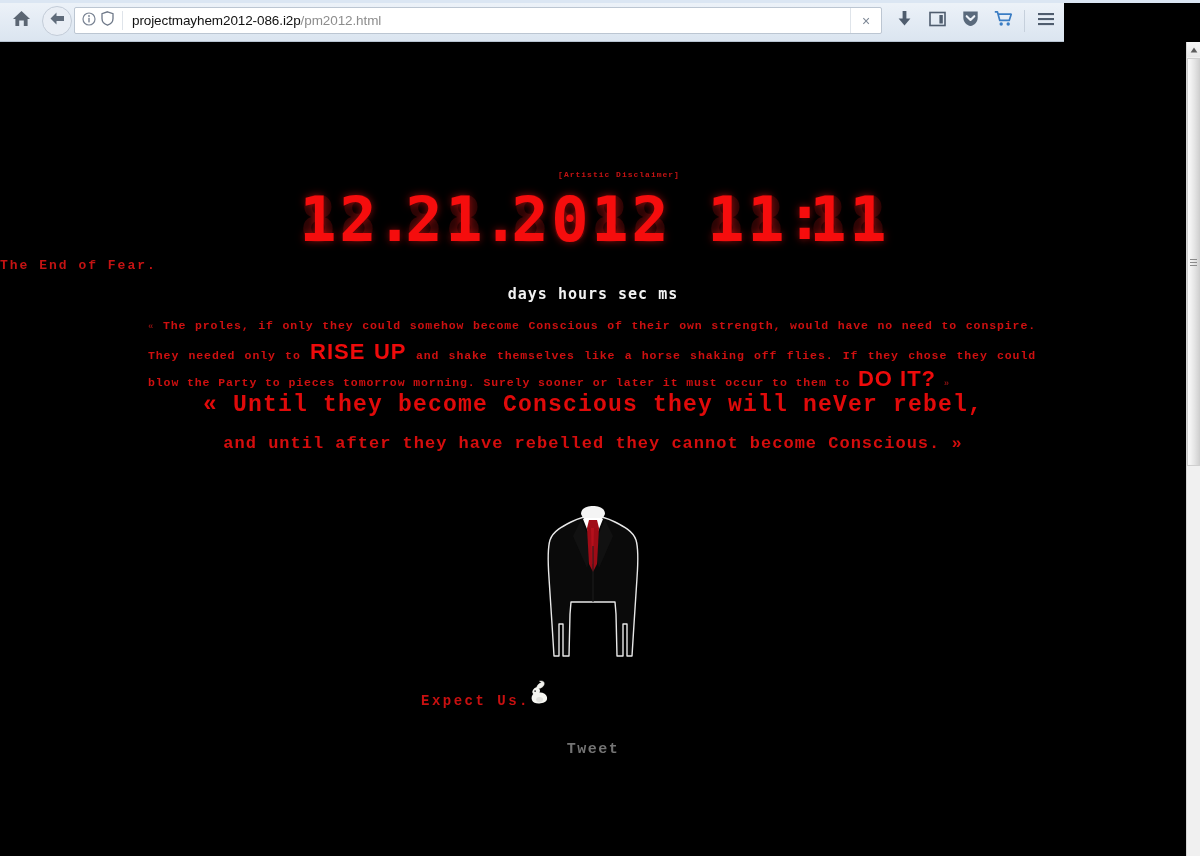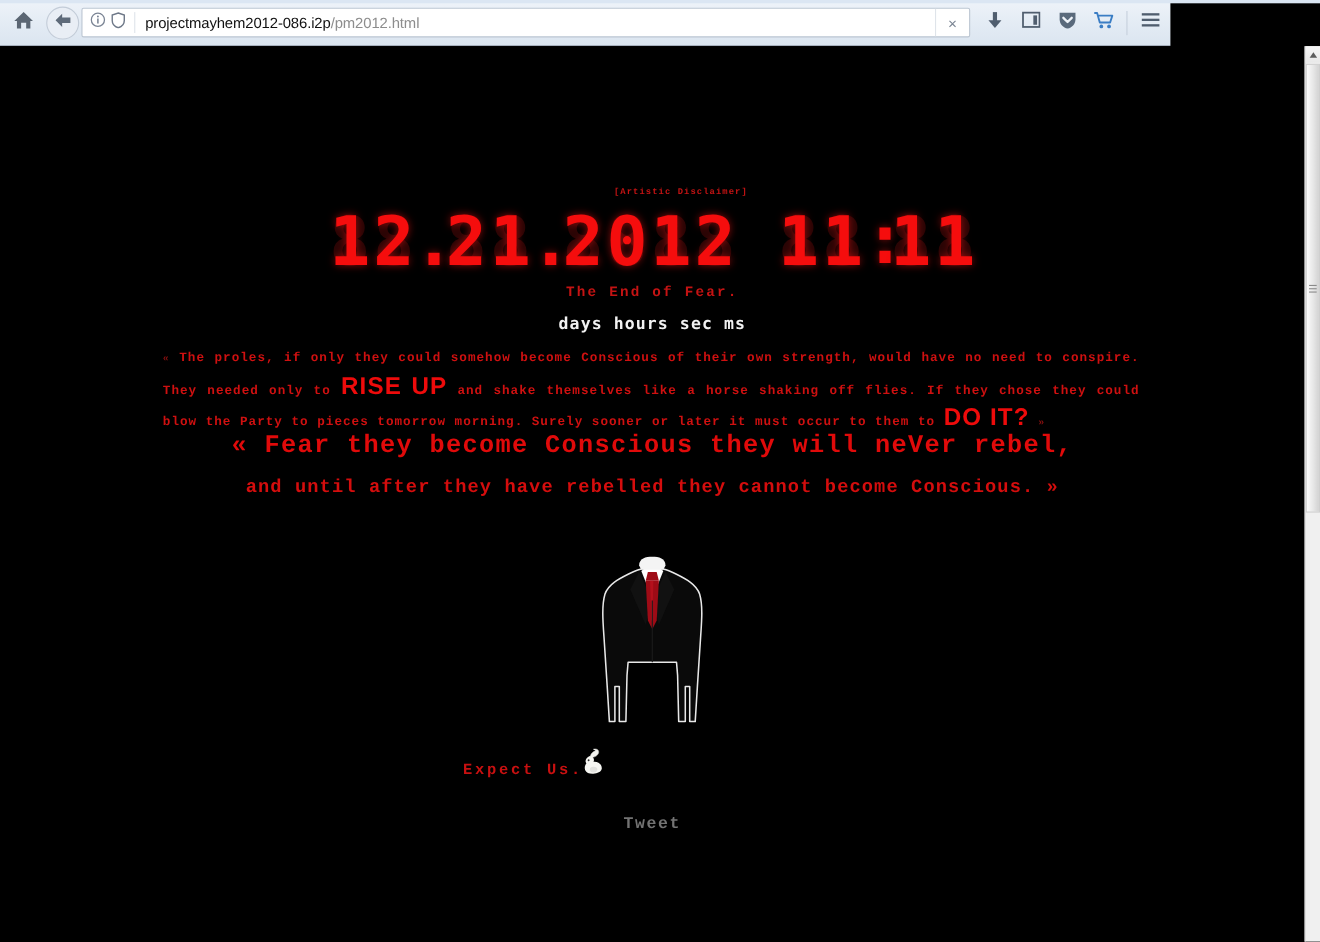--- a/index.html
+++ b/index.html
@@ -193,21 +193,20 @@
     font-weight: bold;
     color: #f50d0d;
     text-shadow: 0 0 8px rgba(255,20,20,0.55);
   }
 
   .tagline {
     position: absolute;
     left: 0;
     top: 216px;
     width: 1186px;
-    text-align: center;
     font-size: 13px;
     color: #c41313;
     letter-spacing: 2px;
     font-weight: bold;
   }
 
   .unit-labels {
     position: absolute;
     left: 0;
     top: 243px;
@@ -531,21 +530,21 @@
 
     <div class="proles">
       <span class="guil">«</span>
       <span>The proles, if only they could somehow become Conscious of their own strength, would have no need to conspire. They needed only to</span>
       <span class="big">RISE UP</span>
       <span>and shake themselves like a horse shaking off flies. If they chose they could blow the Party to pieces tomorrow morning. Surely sooner or later it must occur to them to</span>
       <span class="big">DO IT</span><span class="big">?</span>
       <span class="guil">»</span>
     </div>
 
-    <div class="quote-line-1">« Fear they become Conscious they will neVer rebel,</div>
+    <div class="quote-line-1">« Until they become Conscious they will neVer rebel,</div>
     <div class="quote-line-2">and until after they have rebelled they cannot become Conscious. »</div>
 
     <div class="suit-wrap">
       <span>
         <svg width="100" height="160" viewBox="0 0 100 160">
 
           <path d="M50 10
                    C40 10 34 13 28 16
                    C20 20 10 25 7 34
                    C4 44 5 58 6 72

